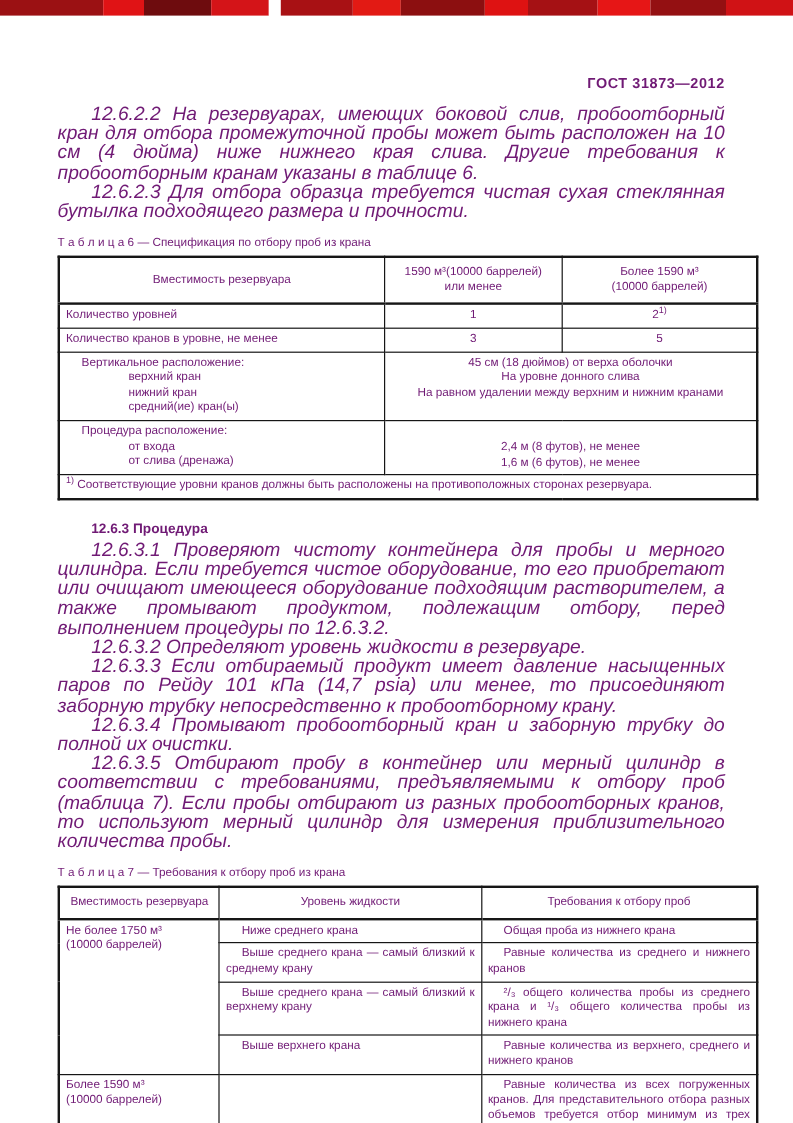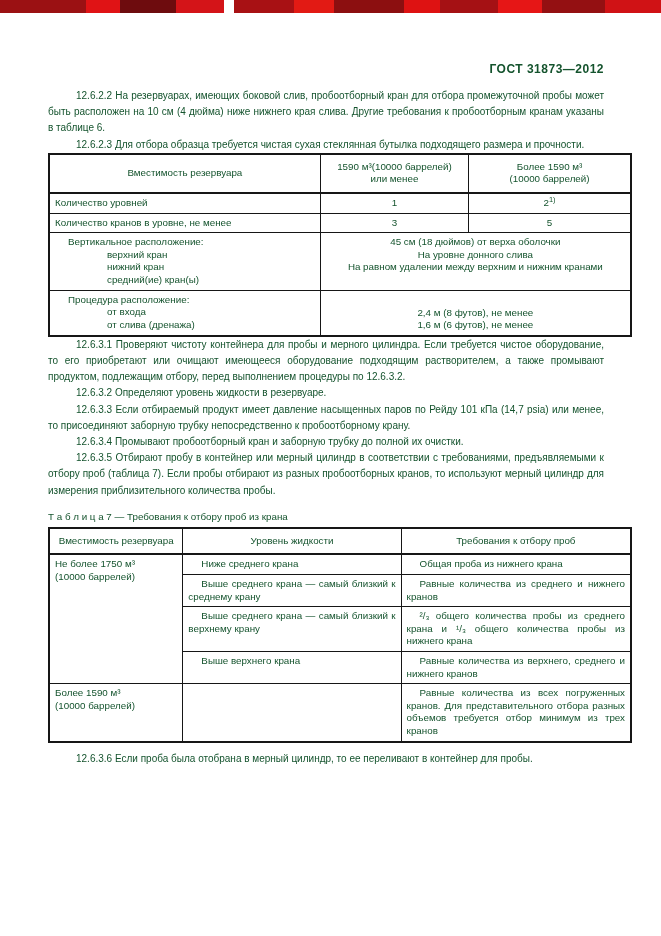--- a/index.html
+++ b/index.html
@@ -4,41 +4,42 @@
 <style>
   html,body{margin:0;padding:0;}
   body{background:#888;}
   .page{
     position:relative;
     width:661px;height:936px;
     background:#ffffff;
     margin:0 auto;
     overflow:hidden;
     font-family:"Liberation Sans","DejaVu Sans",sans-serif;
-    color:#14532d;
+    color:#701a75;
   }
   .artifact-strip{
     position:absolute;top:0;left:0;width:661px;height:13px;
     display:flex;flex-direction:row;
   }
   .artifact-strip div{height:13px;flex:0 0 auto;}
   .content{
     position:absolute;top:0;left:48px;width:556px;
   }
   .doc-header{
     padding-top:62px;
     text-align:right;
     font-size:12px;font-weight:bold;
     letter-spacing:.5px;
   }
   .para{
     margin:0;
-    font-size:10px;line-height:16.2px;
+    font-size:16px;line-height:16.2px;
     text-align:justify;
     text-indent:28px;
+    font-style:italic;
   }
   .para.first{margin-top:12px;}
   .section-heading{
     margin:16px 0 2px 0;
     font-size:11.4px;line-height:16.2px;
     font-weight:bold;
     text-indent:28px;
   }
   .table-caption{
     margin:12px 0 5px 0;
@@ -92,20 +93,21 @@
       <div style="width: 56px; background: rgb(208, 18, 21);"></div>
     </div>
 
   <div class="content">
 
     <div class="doc-header">ГОСТ 31873—2012</div>
 
     <p class="para first">12.6.2.2 На резервуарах, имеющих боковой слив, пробоотборный кран для отбора промежуточной пробы может быть расположен на 10 см (4 дюйма) ниже нижнего края слива. Другие требования к пробоотборным кранам указаны в таблице 6.</p>
     <p class="para">12.6.2.3 Для отбора образца требуется чистая сухая стеклянная бутылка подходящего размера и прочности.</p>
 
+    <div class="table-caption">Т а б л и ц а  6 — Спецификация по отбору проб из крана</div>
 
     <table class="gost">
       <colgroup>
           <col style="width:46.6%">
           <col style="width:25.5%">
           <col style="width:27.9%">
         </colgroup>
       <thead>
         <tr>
           <th>Вместимость резервуара</th>
@@ -147,23 +149,27 @@
           <td>
             <div class="t-label">Процедура расположение:</div>
             <div class="sub-item">от входа</div>
             <div class="sub-item">от слива (дренажа)</div>
           </td>
           <td class="t-center" colspan="2">
             <div style="padding-top:13px;">2,4 м (8 футов), не менее</div>
             <div>1,6 м (6 футов), не менее</div>
           </td>
         </tr>
+        <tr>
+          <td class="footnote-cell" colspan="3"><sup>1)</sup> <span>Соответствующие уровни кранов должны быть расположены на противоположных сторонах резервуара.</span></td>
+        </tr>
       </tbody>
     </table>
 
+    <div class="section-heading">12.6.3 Процедура</div>
 
     <p class="para">12.6.3.1 Проверяют чистоту контейнера для пробы и мерного цилиндра. Если требуется чистое оборудование, то его приобретают или очищают имеющееся оборудование подходящим растворителем, а также промывают продуктом, подлежащим отбору, перед выполнением процедуры по 12.6.3.2.</p>
     <p class="para">12.6.3.2 Определяют уровень жидкости в резервуаре.</p>
     <p class="para">12.6.3.3 Если отбираемый продукт имеет давление насыщенных паров по Рейду 101 кПа (14,7 psia) или менее, то присоединяют заборную трубку непосредственно к пробоотборному крану.</p>
     <p class="para">12.6.3.4 Промывают пробоотборный кран и заборную трубку до полной их очистки.</p>
     <p class="para">12.6.3.5 Отбирают пробу в контейнер или мерный цилиндр в соответствии с требованиями, предъявляемыми к отбору проб (таблица 7). Если пробы отбирают из разных пробоотборных кранов, то используют мерный цилиндр для измерения приблизительного количества пробы.</p>
 
     <div class="table-caption">Т а б л и ц а  7 — Требования к отбору проб из крана</div>
 
     <table class="gost">

